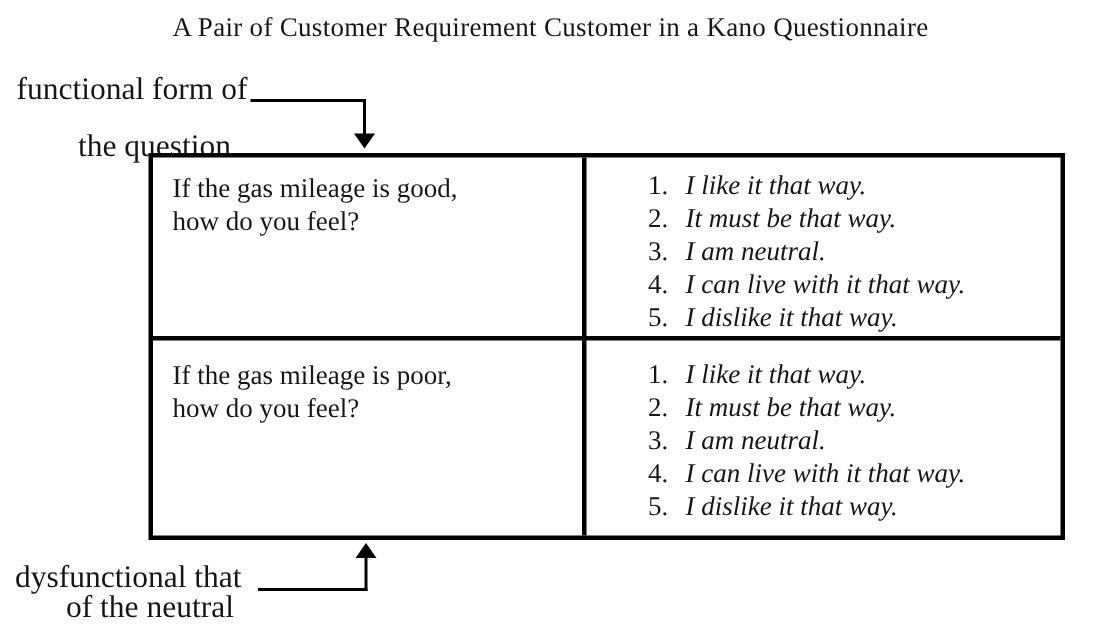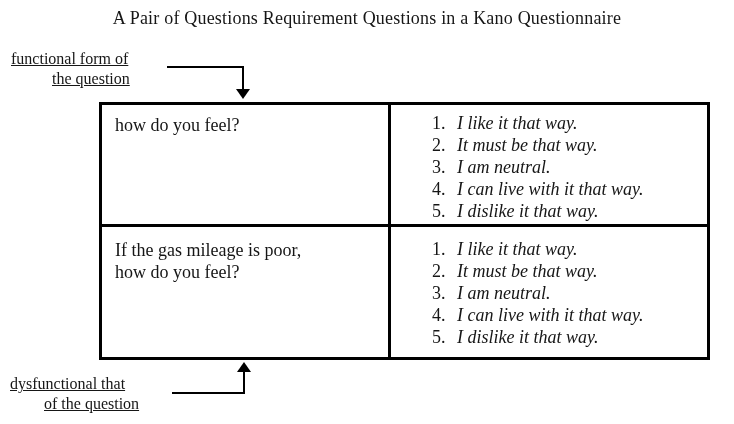--- a/index.html
+++ b/index.html
@@ -17,27 +17,26 @@
     top: 7px;
     left: 0;
     width: 734px;
     text-align: center;
     font-size: 18px;
     line-height: 22px;
     letter-spacing: 0.2px;
   }
   .callout-line {
     position: absolute;
-    font-size: 16px;
+    font-size: 21px;
     line-height: 20px;
     white-space: nowrap;
-    text-decoration: underline;
   }
   .func-l1 { left: 11px;  top: 49px;  }
-  .func-l2 { left: 52px;  top: 69px;  }
+  .func-l2 { left: 52px;  top: 87px;  }
   .dysf-l1 { left: 10px;  top: 374px; }
   .dysf-l2 { left: 44px;  top: 394px; }
 
   .conn { position: absolute; background: #000000; }
   .conn-top-h    { left: 167px; top: 66px;  width: 77px; height: 2px; }
   .conn-top-v    { left: 242px; top: 66px;  width: 2px;  height: 25px; }
   .conn-bot-h    { left: 172px; top: 392px; width: 73px; height: 2px; }
   .conn-bot-v    { left: 243px; top: 371px; width: 2px;  height: 23px; }
 
   .arrowhead { position: absolute; width: 0; height: 0; }
@@ -82,32 +81,33 @@
   }
   .row2 .question { padding-top: 12px; }
   .row2 .options  { padding-top: 11px; }
   .option { display: flex; }
   .option .num { width: 25px; flex: 0 0 25px; }
   .option .opt-text { flex: 1; font-style: italic; }
 </style>
 </head>
 <body>
 
-<div class="title">A Pair of Questions Requirement Questions in a Kano Questionnaire</div>
+<div class="title">A Pair of Customer Requirement Customer in a Kano Questionnaire</div>
 
 <div class="callout-line func-l1">functional form of</div>
 <div class="callout-line func-l2">the question</div>
 <div class="conn conn-top-h"></div>
 <div class="conn conn-top-v"></div>
 <div class="arrowhead arrow-down"></div>
 
 <div class="kano-table">
 
   <div class="cell c-left r-top row1">
     <div class="question">
+      <div>If the gas mileage is good,</div>
       <div>how do you feel?</div>
     </div>
   </div>
 
   <div class="cell c-right r-top row1">
     <div class="options">
       <div class="option">
         <span class="num">1.</span>
         <span class="opt-text">I like it that way.</span>
       </div>
@@ -161,13 +161,13 @@
       </div>
     </div>
   </div>
 
 </div>
 
 <div class="arrowhead arrow-up"></div>
 <div class="conn conn-bot-v"></div>
 <div class="conn conn-bot-h"></div>
 <div class="callout-line dysf-l1">dysfunctional that</div>
-<div class="callout-line dysf-l2">of the question</div>
+<div class="callout-line dysf-l2">of the neutral</div>
 
 </body></html>

